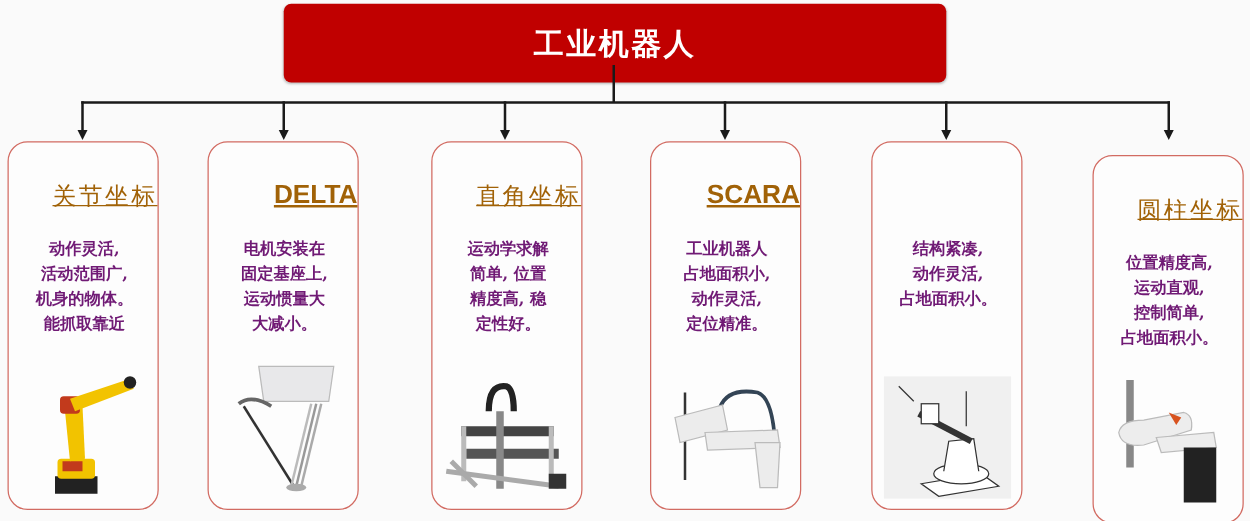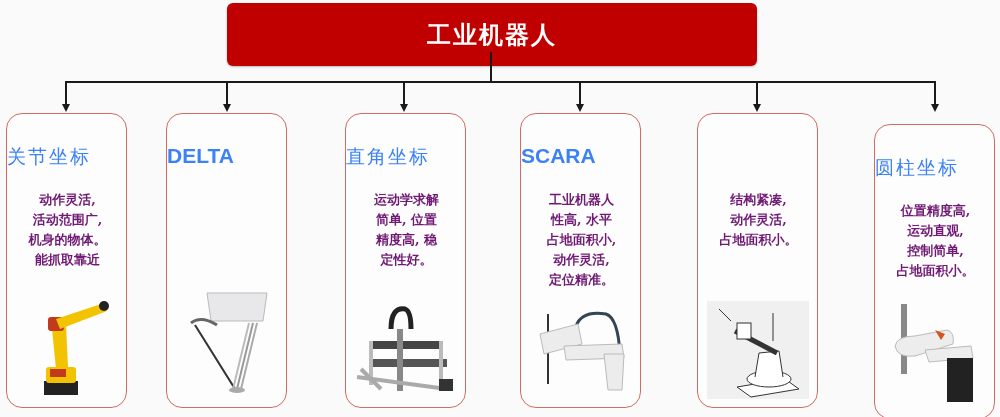--- a/index.html
+++ b/index.html
@@ -18,22 +18,22 @@
   .arrow {
     position:absolute; width:0; height:0;
     border-left:4px solid transparent; border-right:4px solid transparent; border-top:8px solid #1a1a1a;
   }
   .card {
     position:absolute; top:113px; height:295px; width:121px;
     border:1.5px solid #d26b62; border-radius:16px; background:#fdfdfd;
     box-sizing:border-box;
   }
   .card-title {
-    position:absolute; left:0; right:0; top:30px; text-align:left;
-    font-size:19px; color:#3b82f6; letter-spacing:2px;
+    position:absolute; left:0; right:0; top:30px; text-align:right;
+    font-size:19px; color:#a16207; letter-spacing:2px;text-decoration:underline;
   }
   .card-title.latin { font-family:"Liberation Sans", sans-serif; font-weight:bold; font-size:21px; letter-spacing:0; top:30px; }
   .card-desc {
     position:absolute; left:8px; right:6px; top:76px;
     font-size:13px; line-height:20px; color:#701a75; font-weight:bold; text-align:center;
   }
   .card-img { position:absolute; left:0; right:0; bottom:8px; height:110px; display:flex; align-items:flex-end; justify-content:center; }
   svg { display:block; }
 </style>
 </head>
@@ -74,20 +74,26 @@
       <path d="M34 80 L30 40 L44 36 L46 78 Z" fill="#f2c300"></path>
       <rect x="26" y="28" width="16" height="14" rx="3" fill="#c23a1c"></rect>
       <path d="M34 30 L82 14 L85 22 L38 40 Z" fill="#f2c300"></path>
       <circle cx="82" cy="17" r="5" fill="#222"></circle>
     </svg>
   </div>
 </div>
 
 <div class="card" style="left:166px;">
   <div class="card-title latin">DELTA</div>
+  <div class="card-desc">
+    <div>电机安装在</div>
+    <div>固定基座上,</div>
+    <div>运动惯量大</div>
+    <div>大减小。</div>
+  </div>
   <div class="card-img">
     <svg width="100" height="110" viewBox="0 0 100 110">
       <path d="M30 4 L90 4 L86 32 L34 32 Z" fill="#e8e8ea" stroke="#bbb"></path>
       <path d="M14 34 Q24 26 40 36" stroke="#666" stroke-width="3" fill="none"></path>
       <line x1="18" y1="36" x2="58" y2="100" stroke="#333" stroke-width="2"></line>
       <line x1="76" y1="34" x2="60" y2="100" stroke="#999" stroke-width="2"></line>
       <line x1="80" y1="34" x2="64" y2="100" stroke="#aaa" stroke-width="2"></line>
       <line x1="72" y1="34" x2="56" y2="100" stroke="#bbb" stroke-width="2"></line>
       <ellipse cx="60" cy="101" rx="8" ry="3" fill="#aaa"></ellipse>
     </svg>
@@ -114,21 +120,20 @@
       <line x1="10" y1="70" x2="30" y2="90" stroke="#aaa" stroke-width="4"></line>
       <rect x="88" y="80" width="14" height="12" fill="#333"></rect>
     </svg>
   </div>
 </div>
 
 <div class="card" style="left:520px;">
   <div class="card-title latin">SCARA</div>
   <div class="card-desc">
     <div>工业机器人</div>
-    <div>性高, 水平</div>
     <div>占地面积小,</div>
     <div>动作灵活,</div>
     <div>定位精准。</div>
   </div>
   <div class="card-img" style="height:95px;">
     <svg width="110" height="95" viewBox="0 0 110 95">
       <line x1="22" y1="10" x2="22" y2="80" stroke="#333" stroke-width="2"></line>
       <path d="M50 22 Q56 6 80 10 Q92 14 94 50" stroke="#345" stroke-width="3" fill="none"></path>
       <path d="M14 30 L52 20 L56 40 L18 50 Z" fill="#ececec" stroke="#bbb"></path>
       <path d="M38 42 L96 40 L98 54 L40 56 Z" fill="#ececec" stroke="#bbb"></path>

